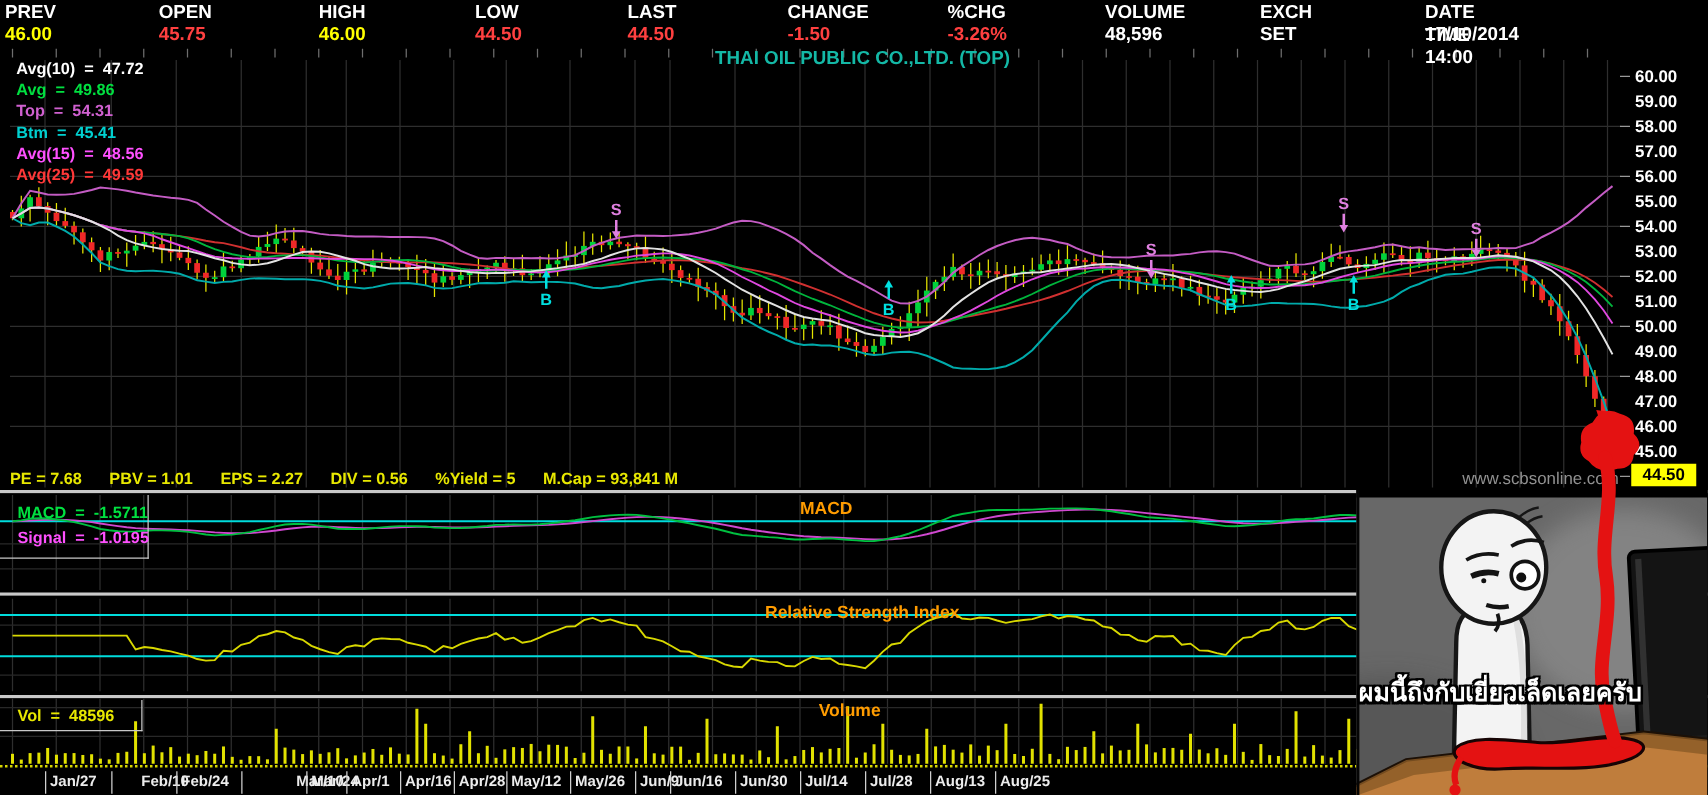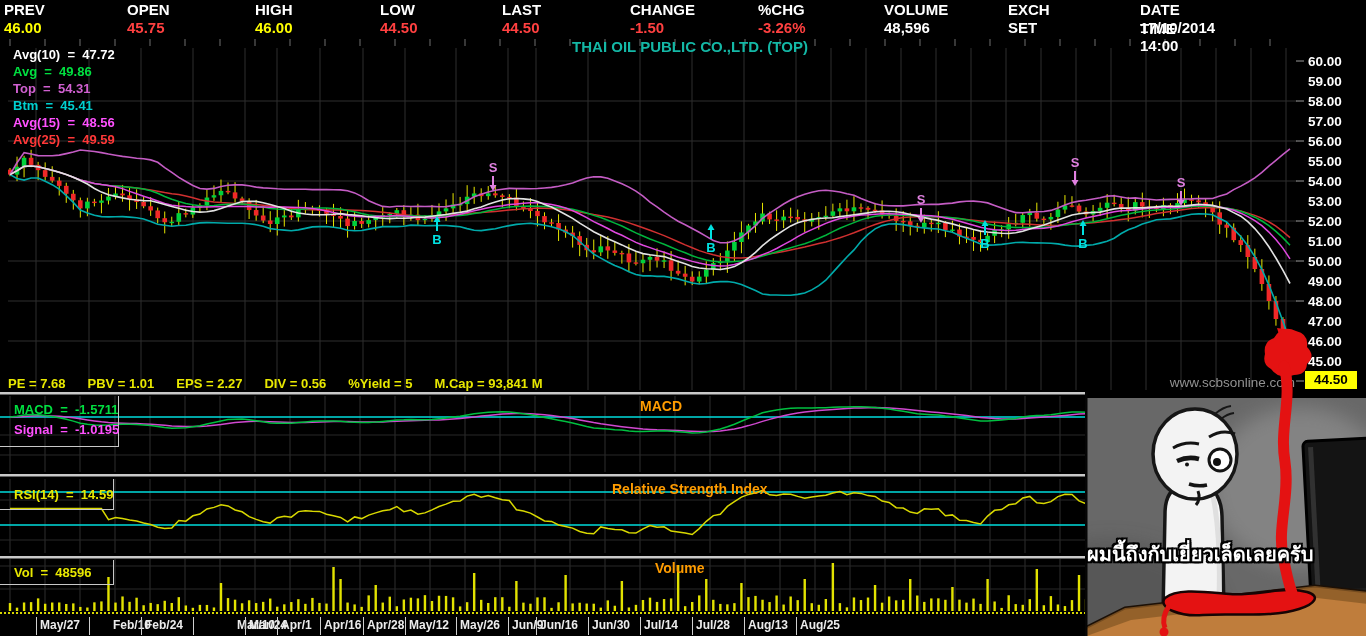--- a/index.html
+++ b/index.html
@@ -947,30 +947,27 @@
   <div class="badge">44.50</div>
 
   <div class="paneltitle" id="macd-title">MACD</div>
   <div class="paneltitle" id="rsi-title">Relative Strength Index</div>
   <div class="paneltitle" id="vol-title">Volume</div>
 
   <div class="lgbox" id="macd-box">
     <div class="pleg" style="top: 6px; color: rgb(0, 224, 64);">MACD  =  -1.5711</div>
     <div class="pleg" style="top: 26px; color: rgb(255, 80, 255);">Signal  =  -1.0195</div>
   </div>
-  <div class="lgbox" id="rsi-box">
-    <div class="pleg" style="top: 8px; color: rgb(232, 232, 0);">RSI(14)  =  14.59</div>
-  </div>
   <div class="lgbox" id="vol-box">
     <div class="pleg" style="top: 5px; color: rgb(232, 232, 0);">Vol  =  48596</div>
   </div>
 
   <div class="date-axis" id="date-axis">
       <div class="dtick" style="left: 36px;"></div>
-      <div class="dlabel" style="left: 40px;">May/27</div>
+      <div class="dlabel" style="left: 40px;">Jan/27</div>
       <div class="dtick" style="left: 89px;"></div>
       <div class="dlabel" style="left: 93px; padding-left: 20px;">Feb/10</div>
       <div class="dtick" style="left: 141px;"></div>
       <div class="dlabel" style="left: 145px;">Feb/24</div>
       <div class="dtick" style="left: 193px;"></div>
       <div class="dlabel" style="left: 197px; padding-left: 40px;">Mar/10</div>
       <div class="dtick" style="left: 245px;"></div>
       <div class="dlabel" style="left: 249px;">Mar/24</div>
       <div class="dtick" style="left: 277px;"></div>
       <div class="dlabel" style="left: 281px;">Apr/1</div>

